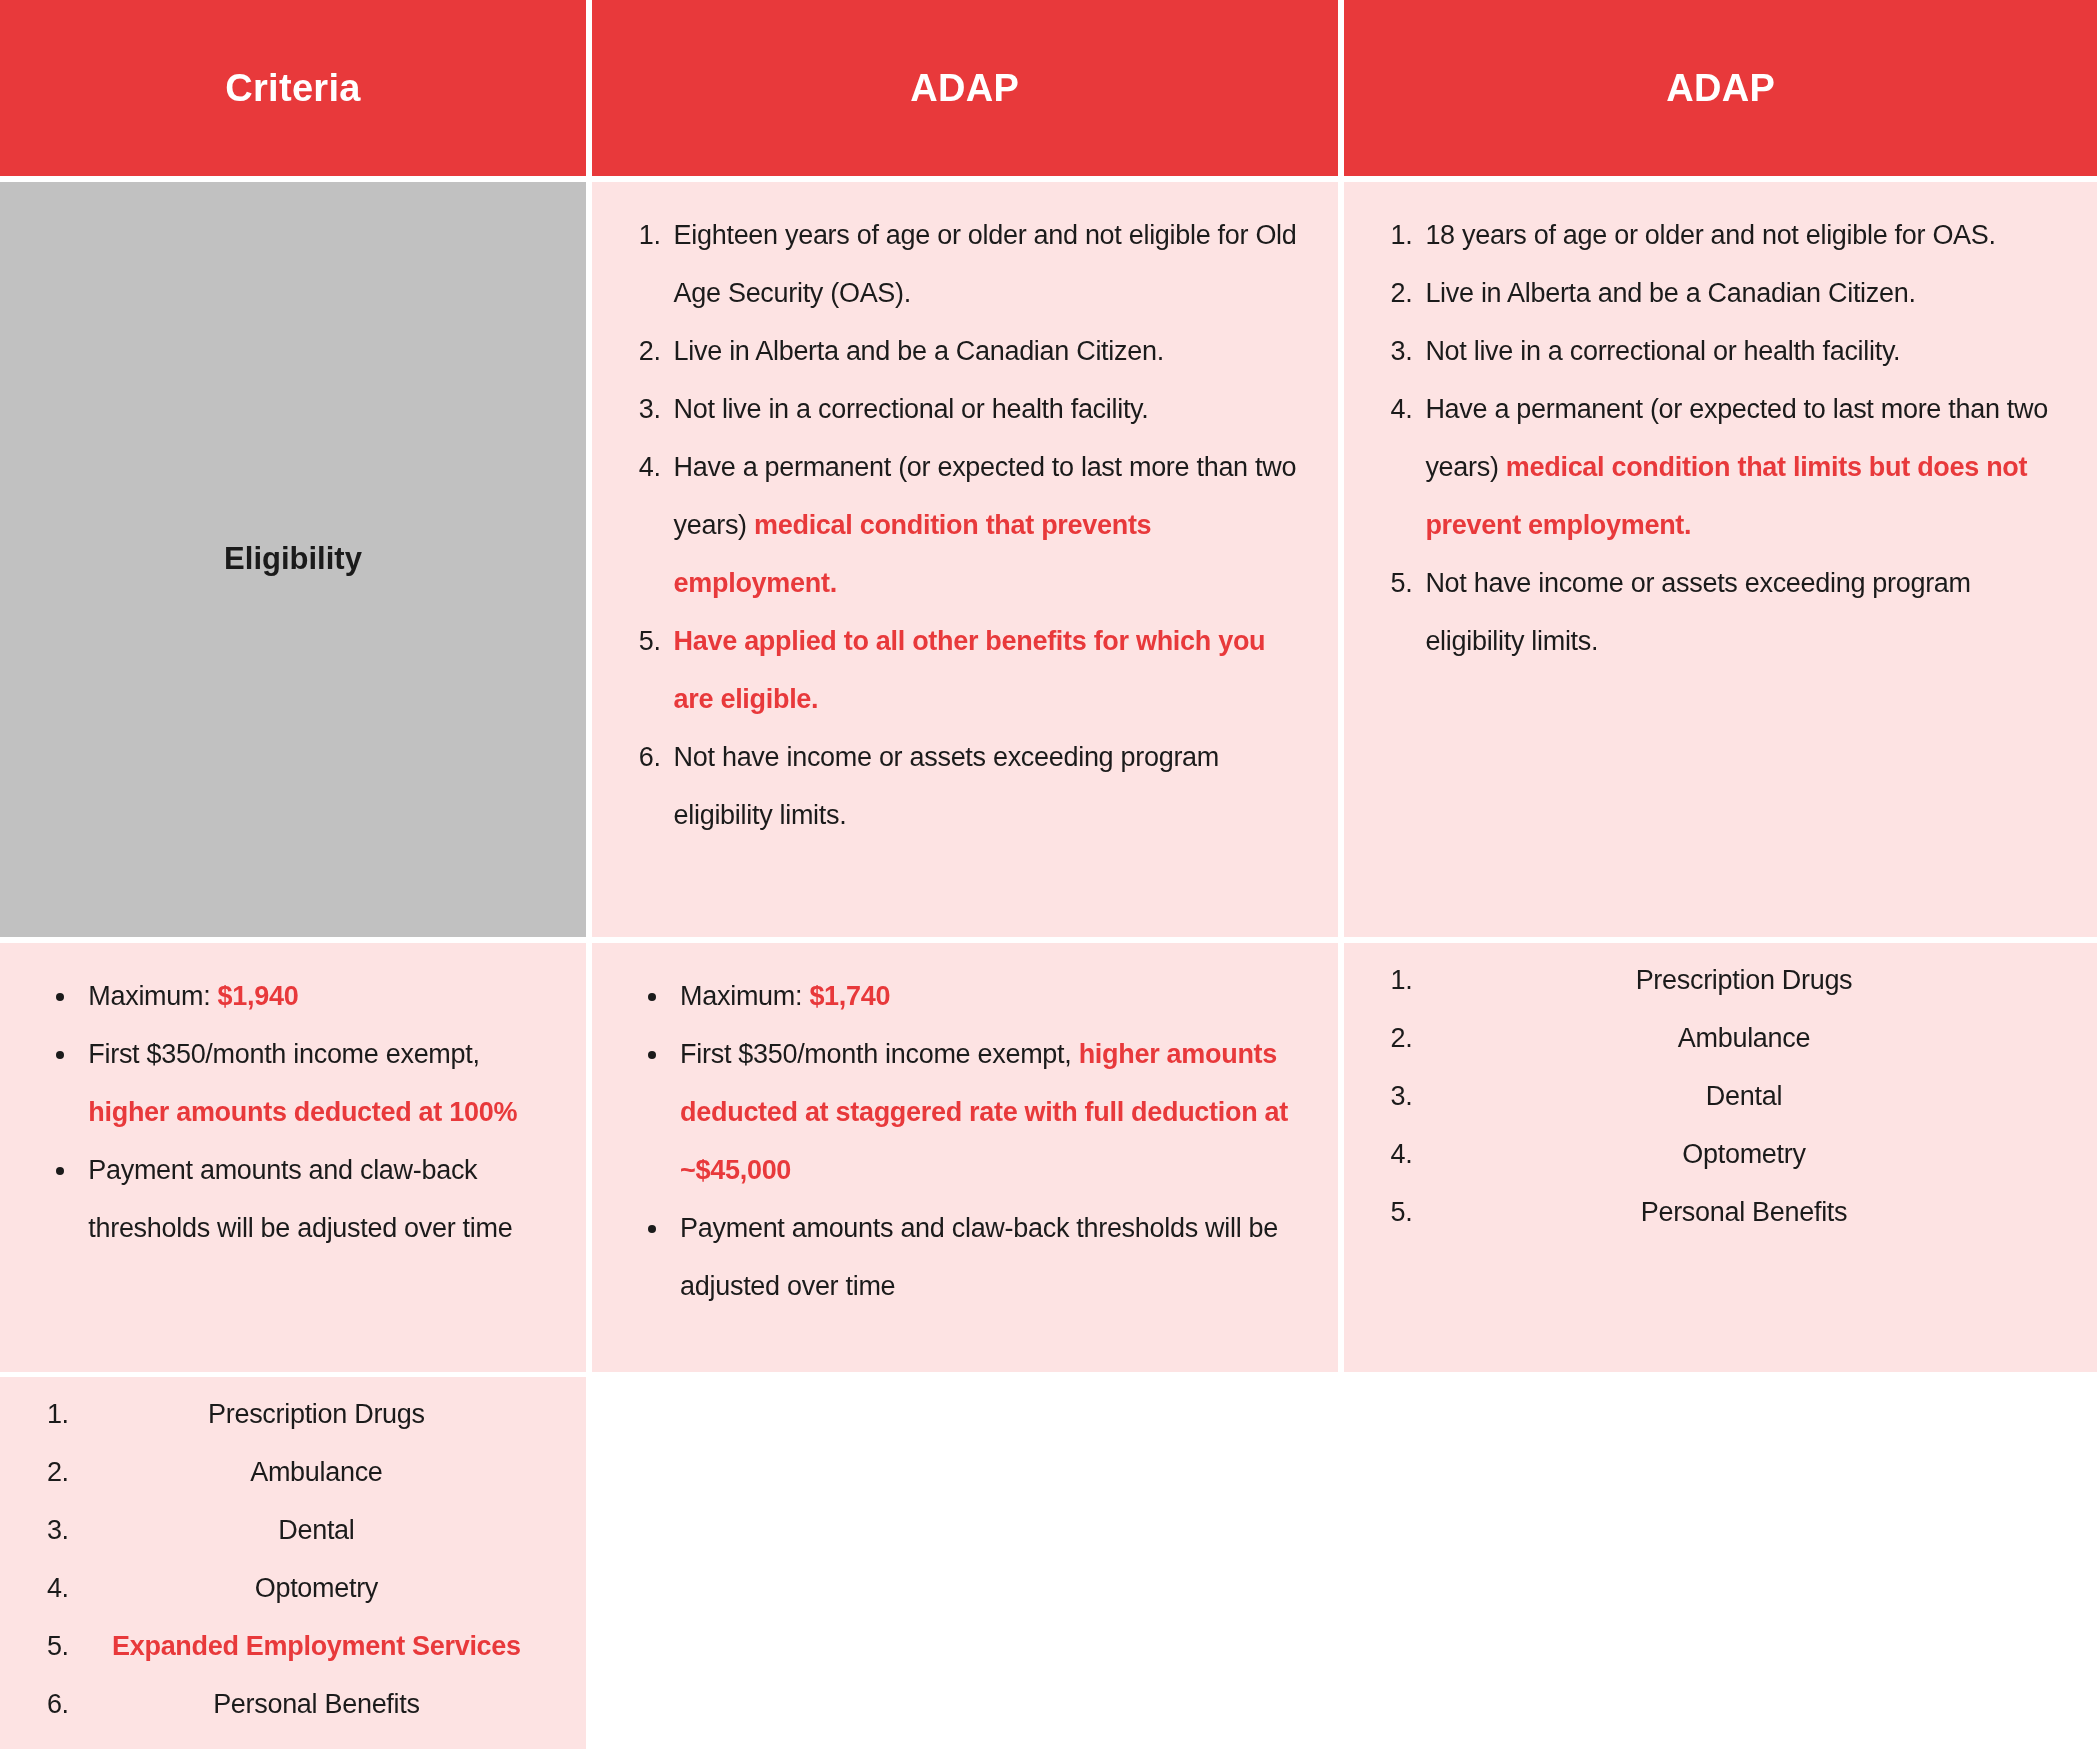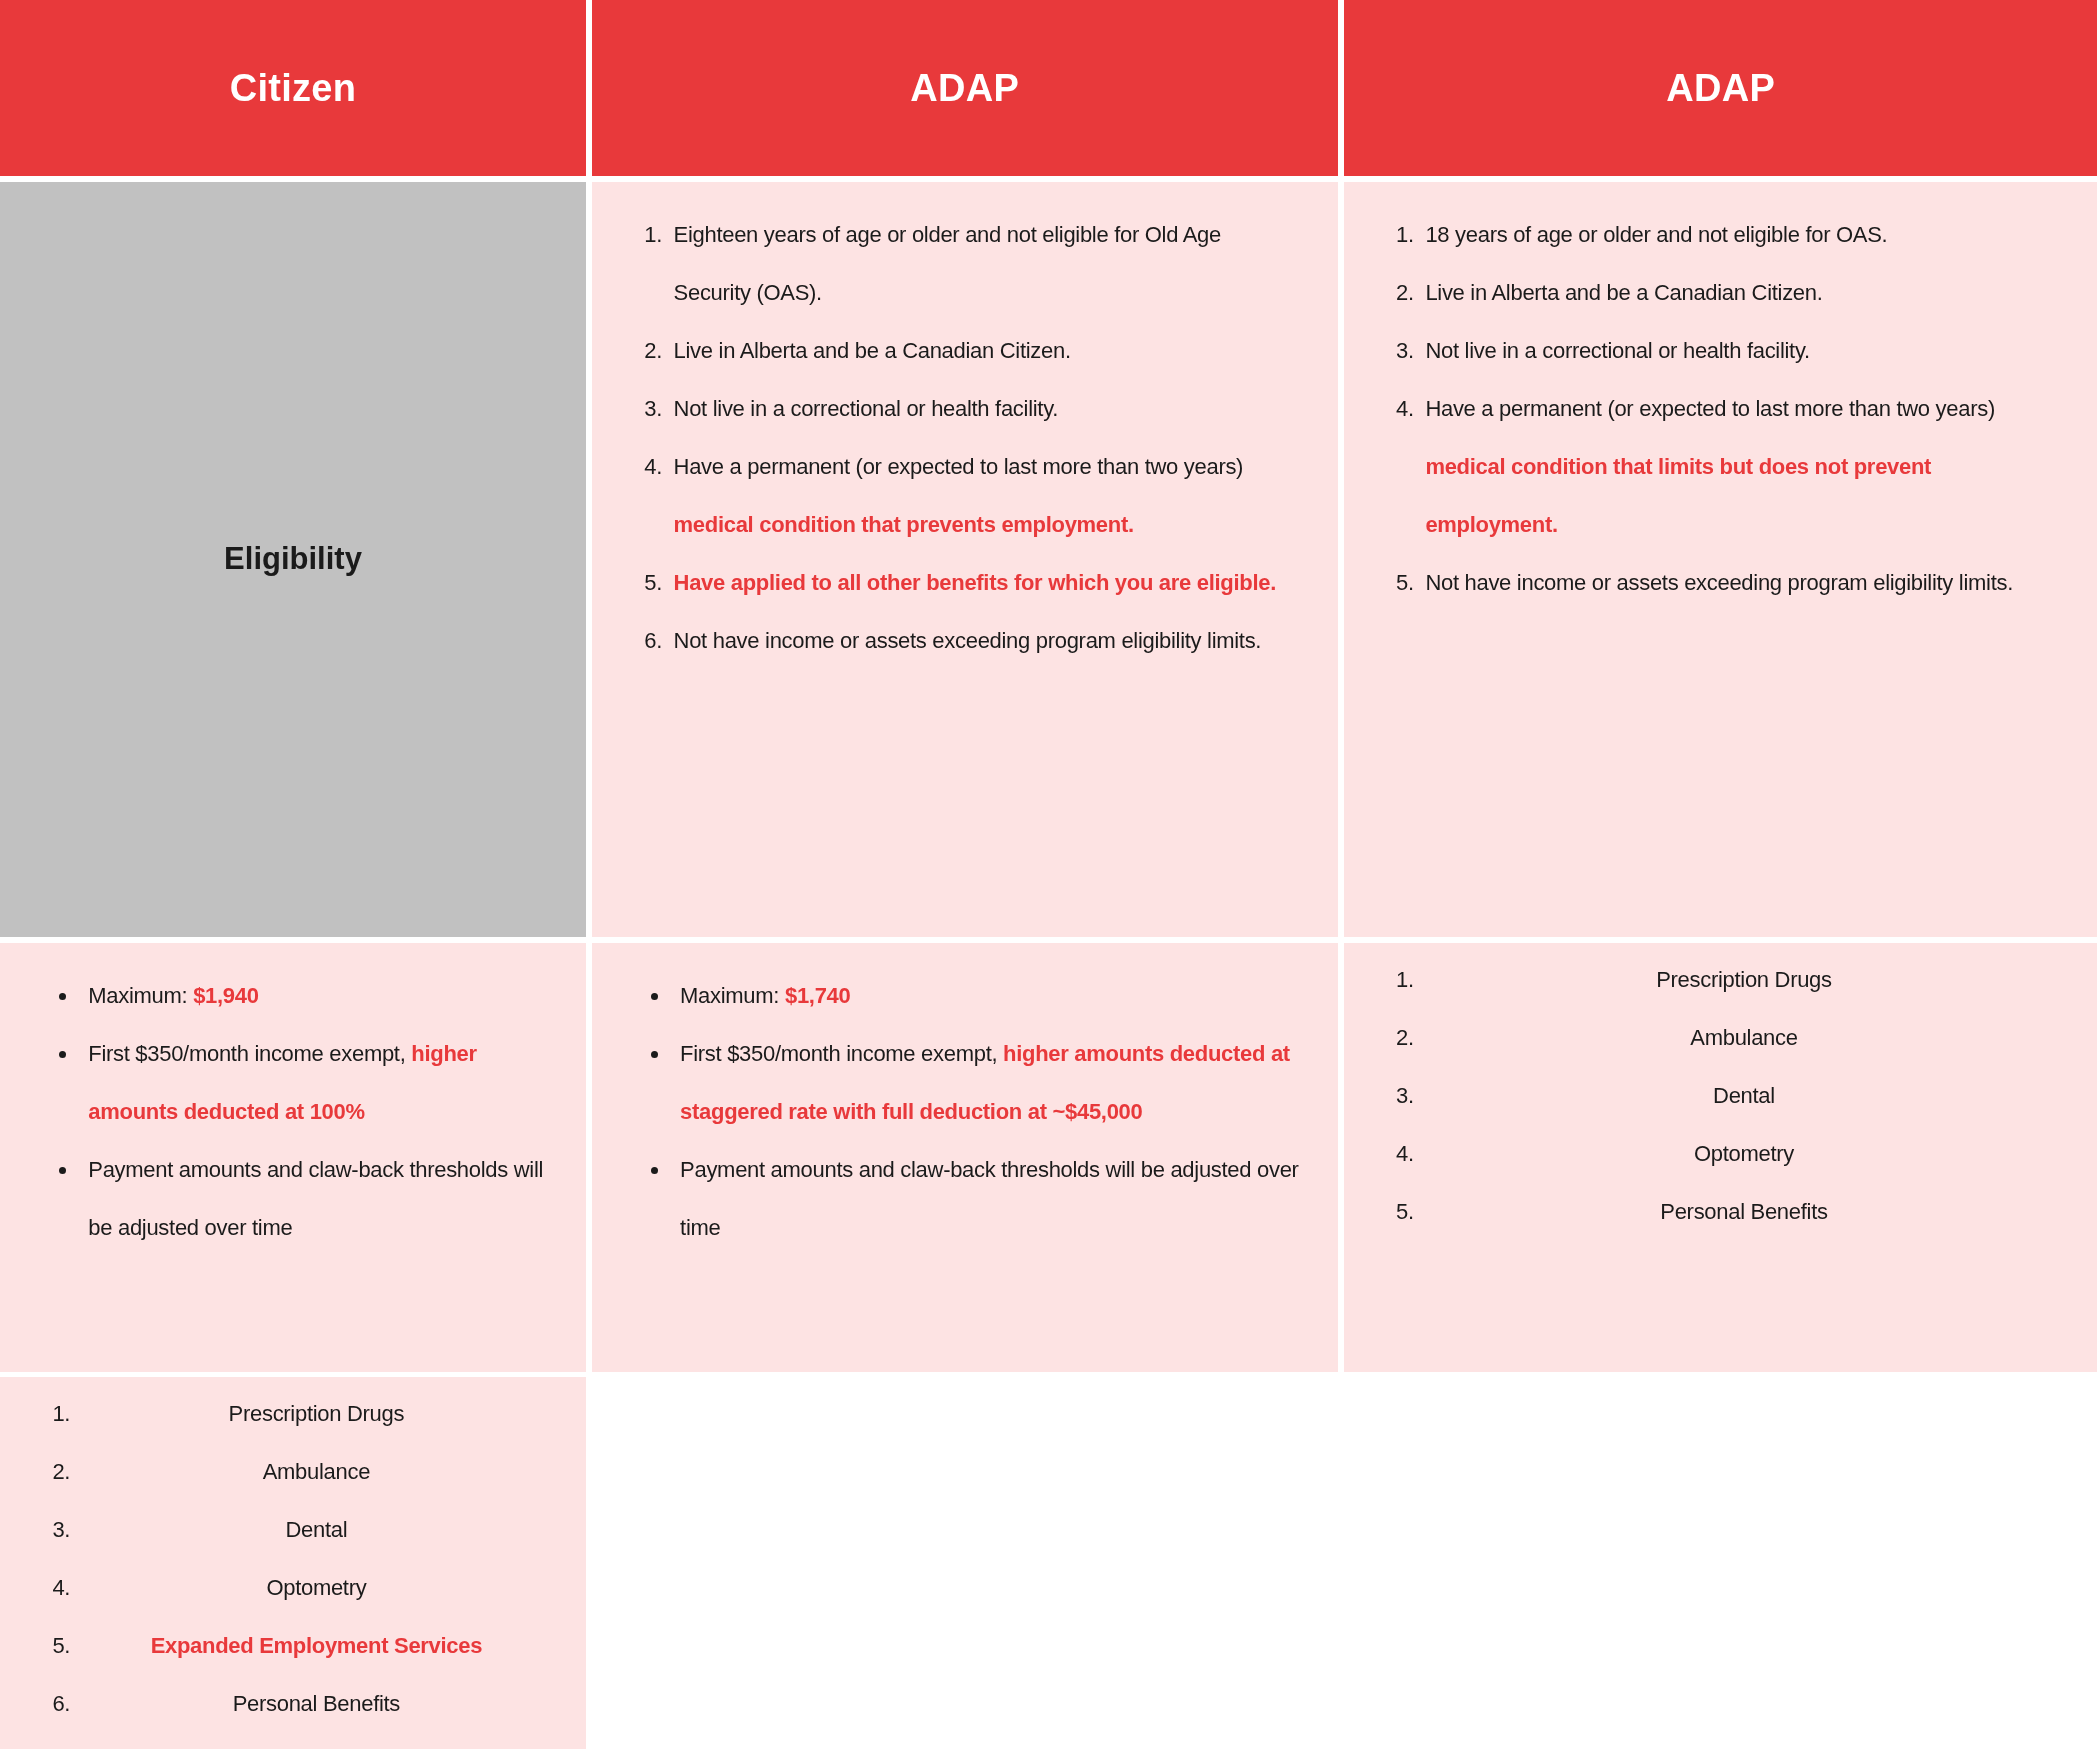--- a/index.html
+++ b/index.html
@@ -42,21 +42,21 @@
     line-height: 64px;
     display: flex;
     align-items: center;
     justify-content: center;
     text-align: center;
     padding: 0 55px;
   }
   .content-cell {
     background: #FDE3E3;
     color: #1B1B1B;
-    font-size: 22px;
+    font-size: 27px;
     line-height: 58px;
     padding: 24px 35px 11.6px 34px;
     letter-spacing: -0.3px;
   }
   .content-cell.tight { padding-top: 8px; text-align: center; }
   ol.num {
     margin: 0;
     padding-left: 42px;
     list-style: decimal;
   }
@@ -71,21 +71,21 @@
   .red {
     color: #E8393B;
     font-weight: bold;
   }
 </style>
 </head>
 <body>
 
 <div class="comparison-table">
 
-  <div class="cell header-cell">Citizen</div>
+  <div class="cell header-cell">Criteria</div>
   <div class="cell header-cell">ADAP</div>
   <div class="cell header-cell">ADAP</div>
 
   <div class="cell label-cell">Eligibility</div>
   <div class="cell content-cell">
     <ol class="num">
         <li><span>Eighteen years of age or older and not eligible for Old Age Security (OAS).</span></li>
         <li><span>Live in Alberta and be a Canadian Citizen.</span></li>
         <li><span>Not live in a correctional or health facility.</span></li>
         <li><span>Have a permanent (or expected to last more than two years) </span><span class="red">medical condition that prevents employment.</span></li>

